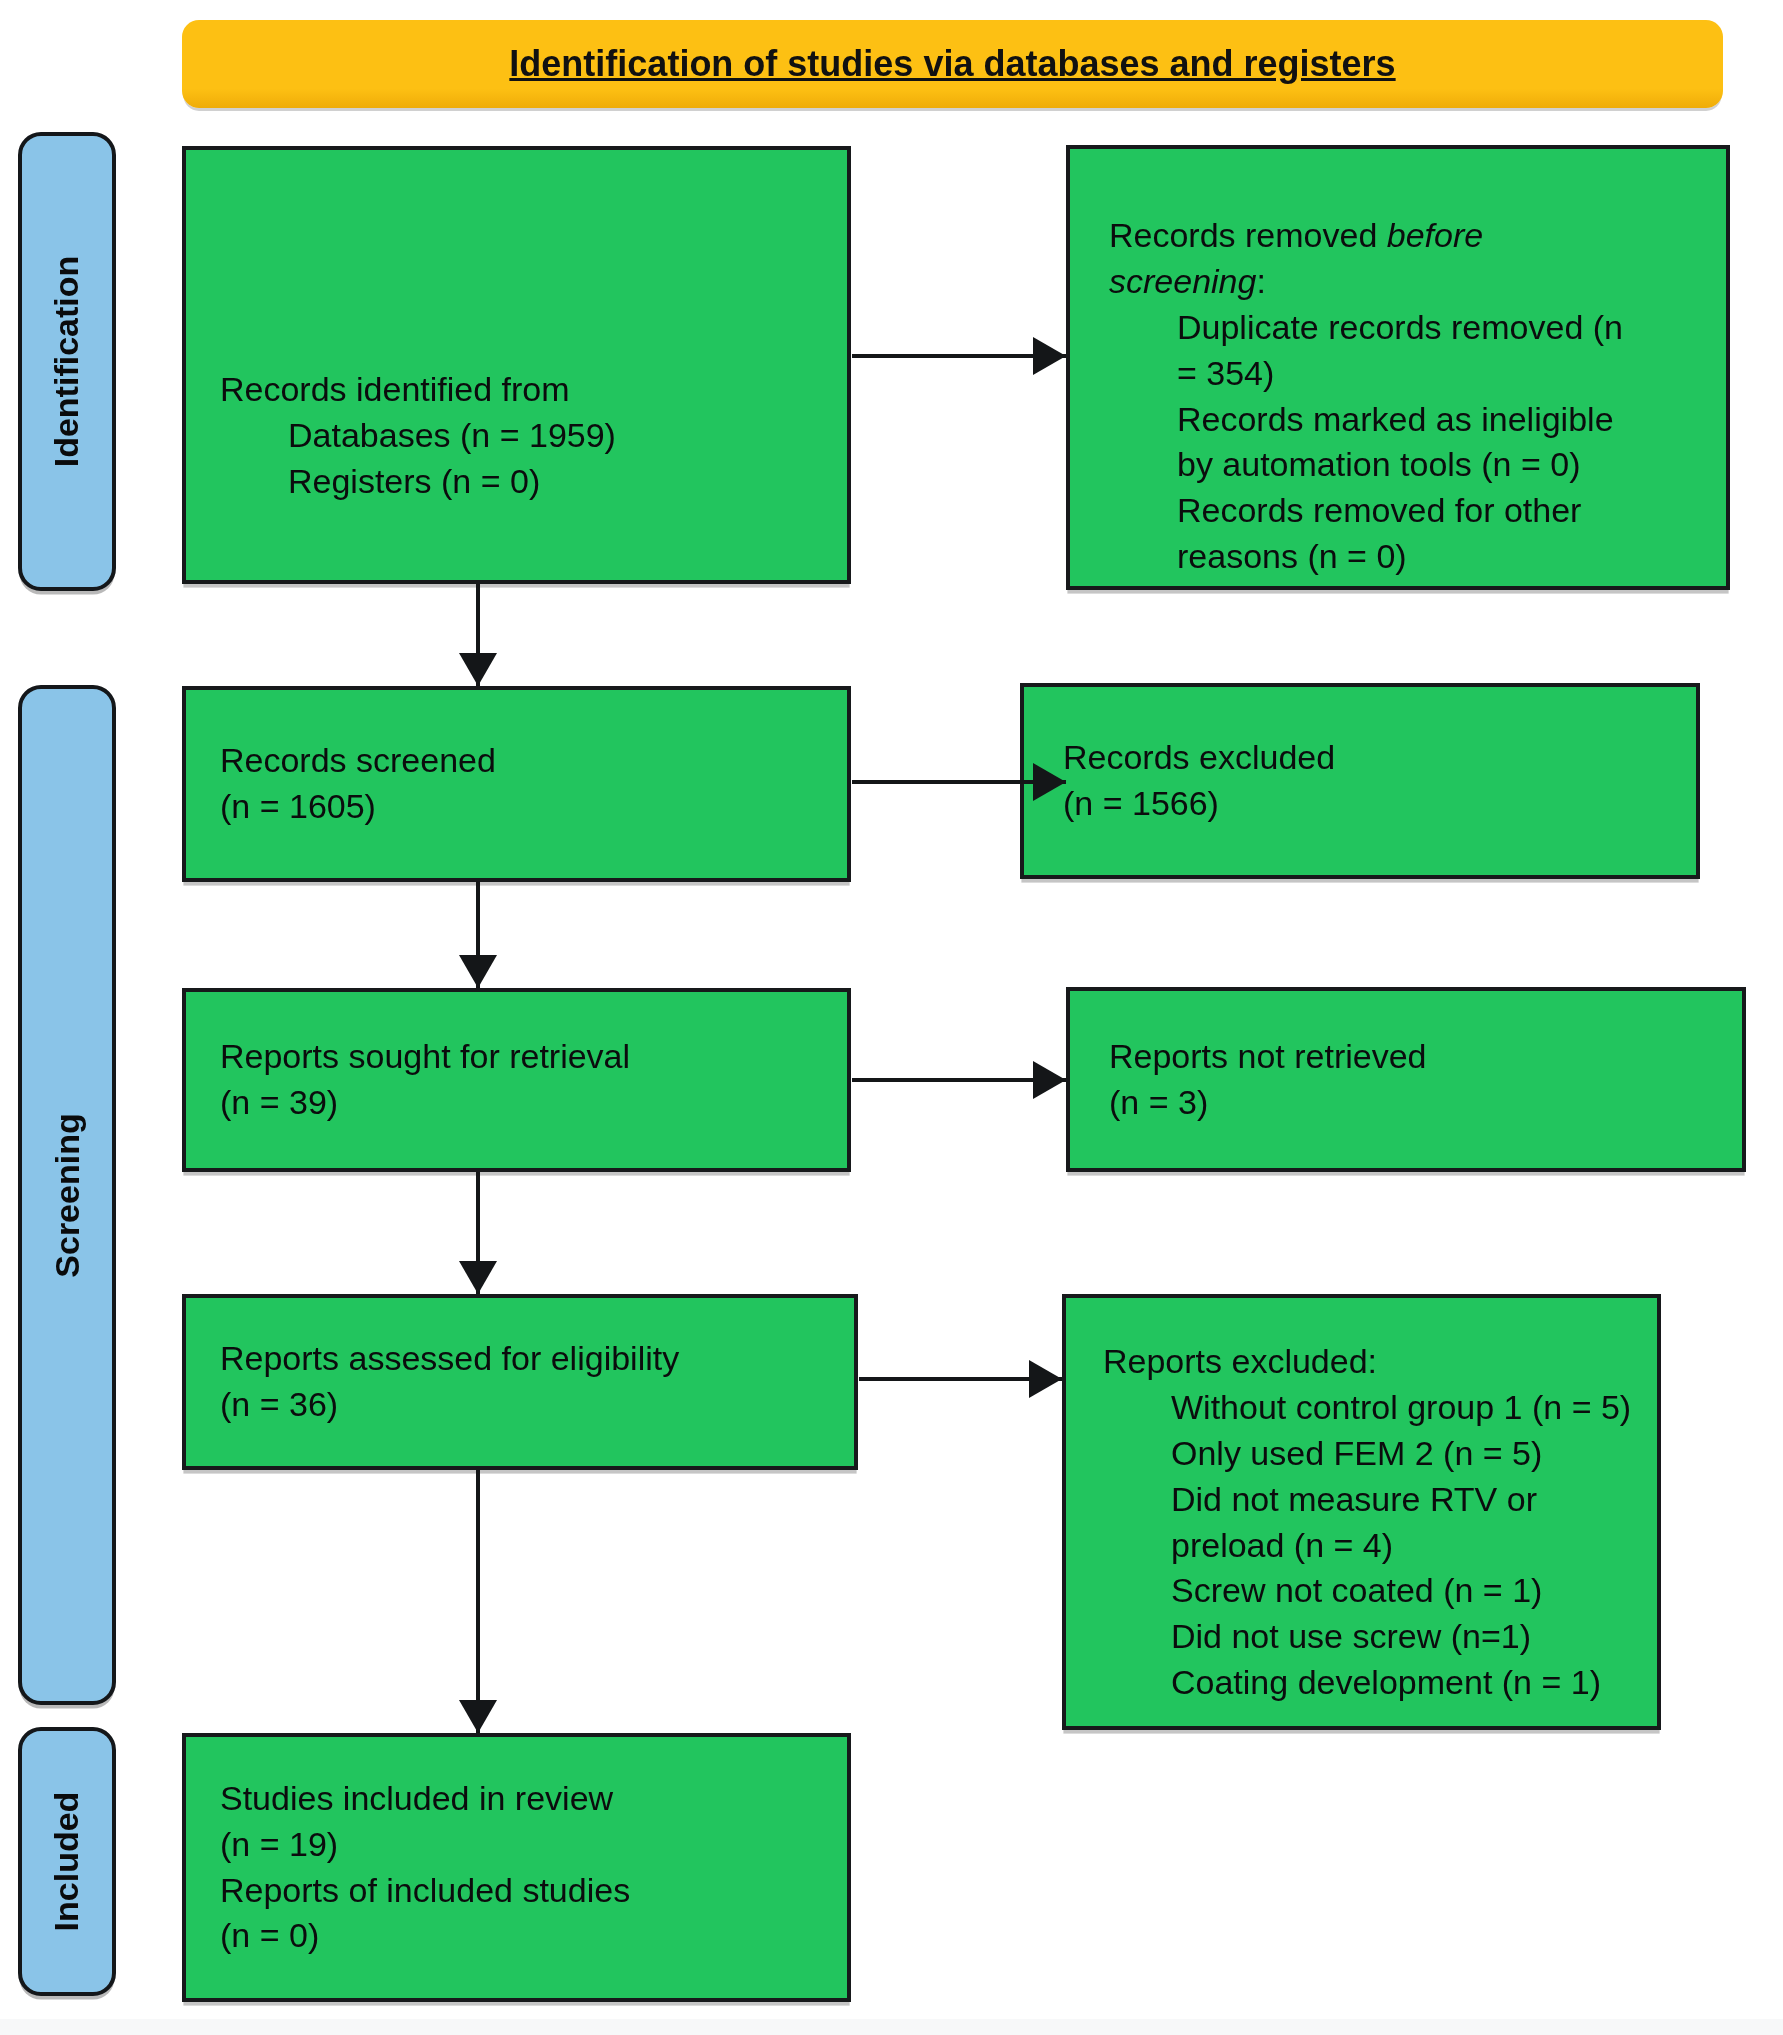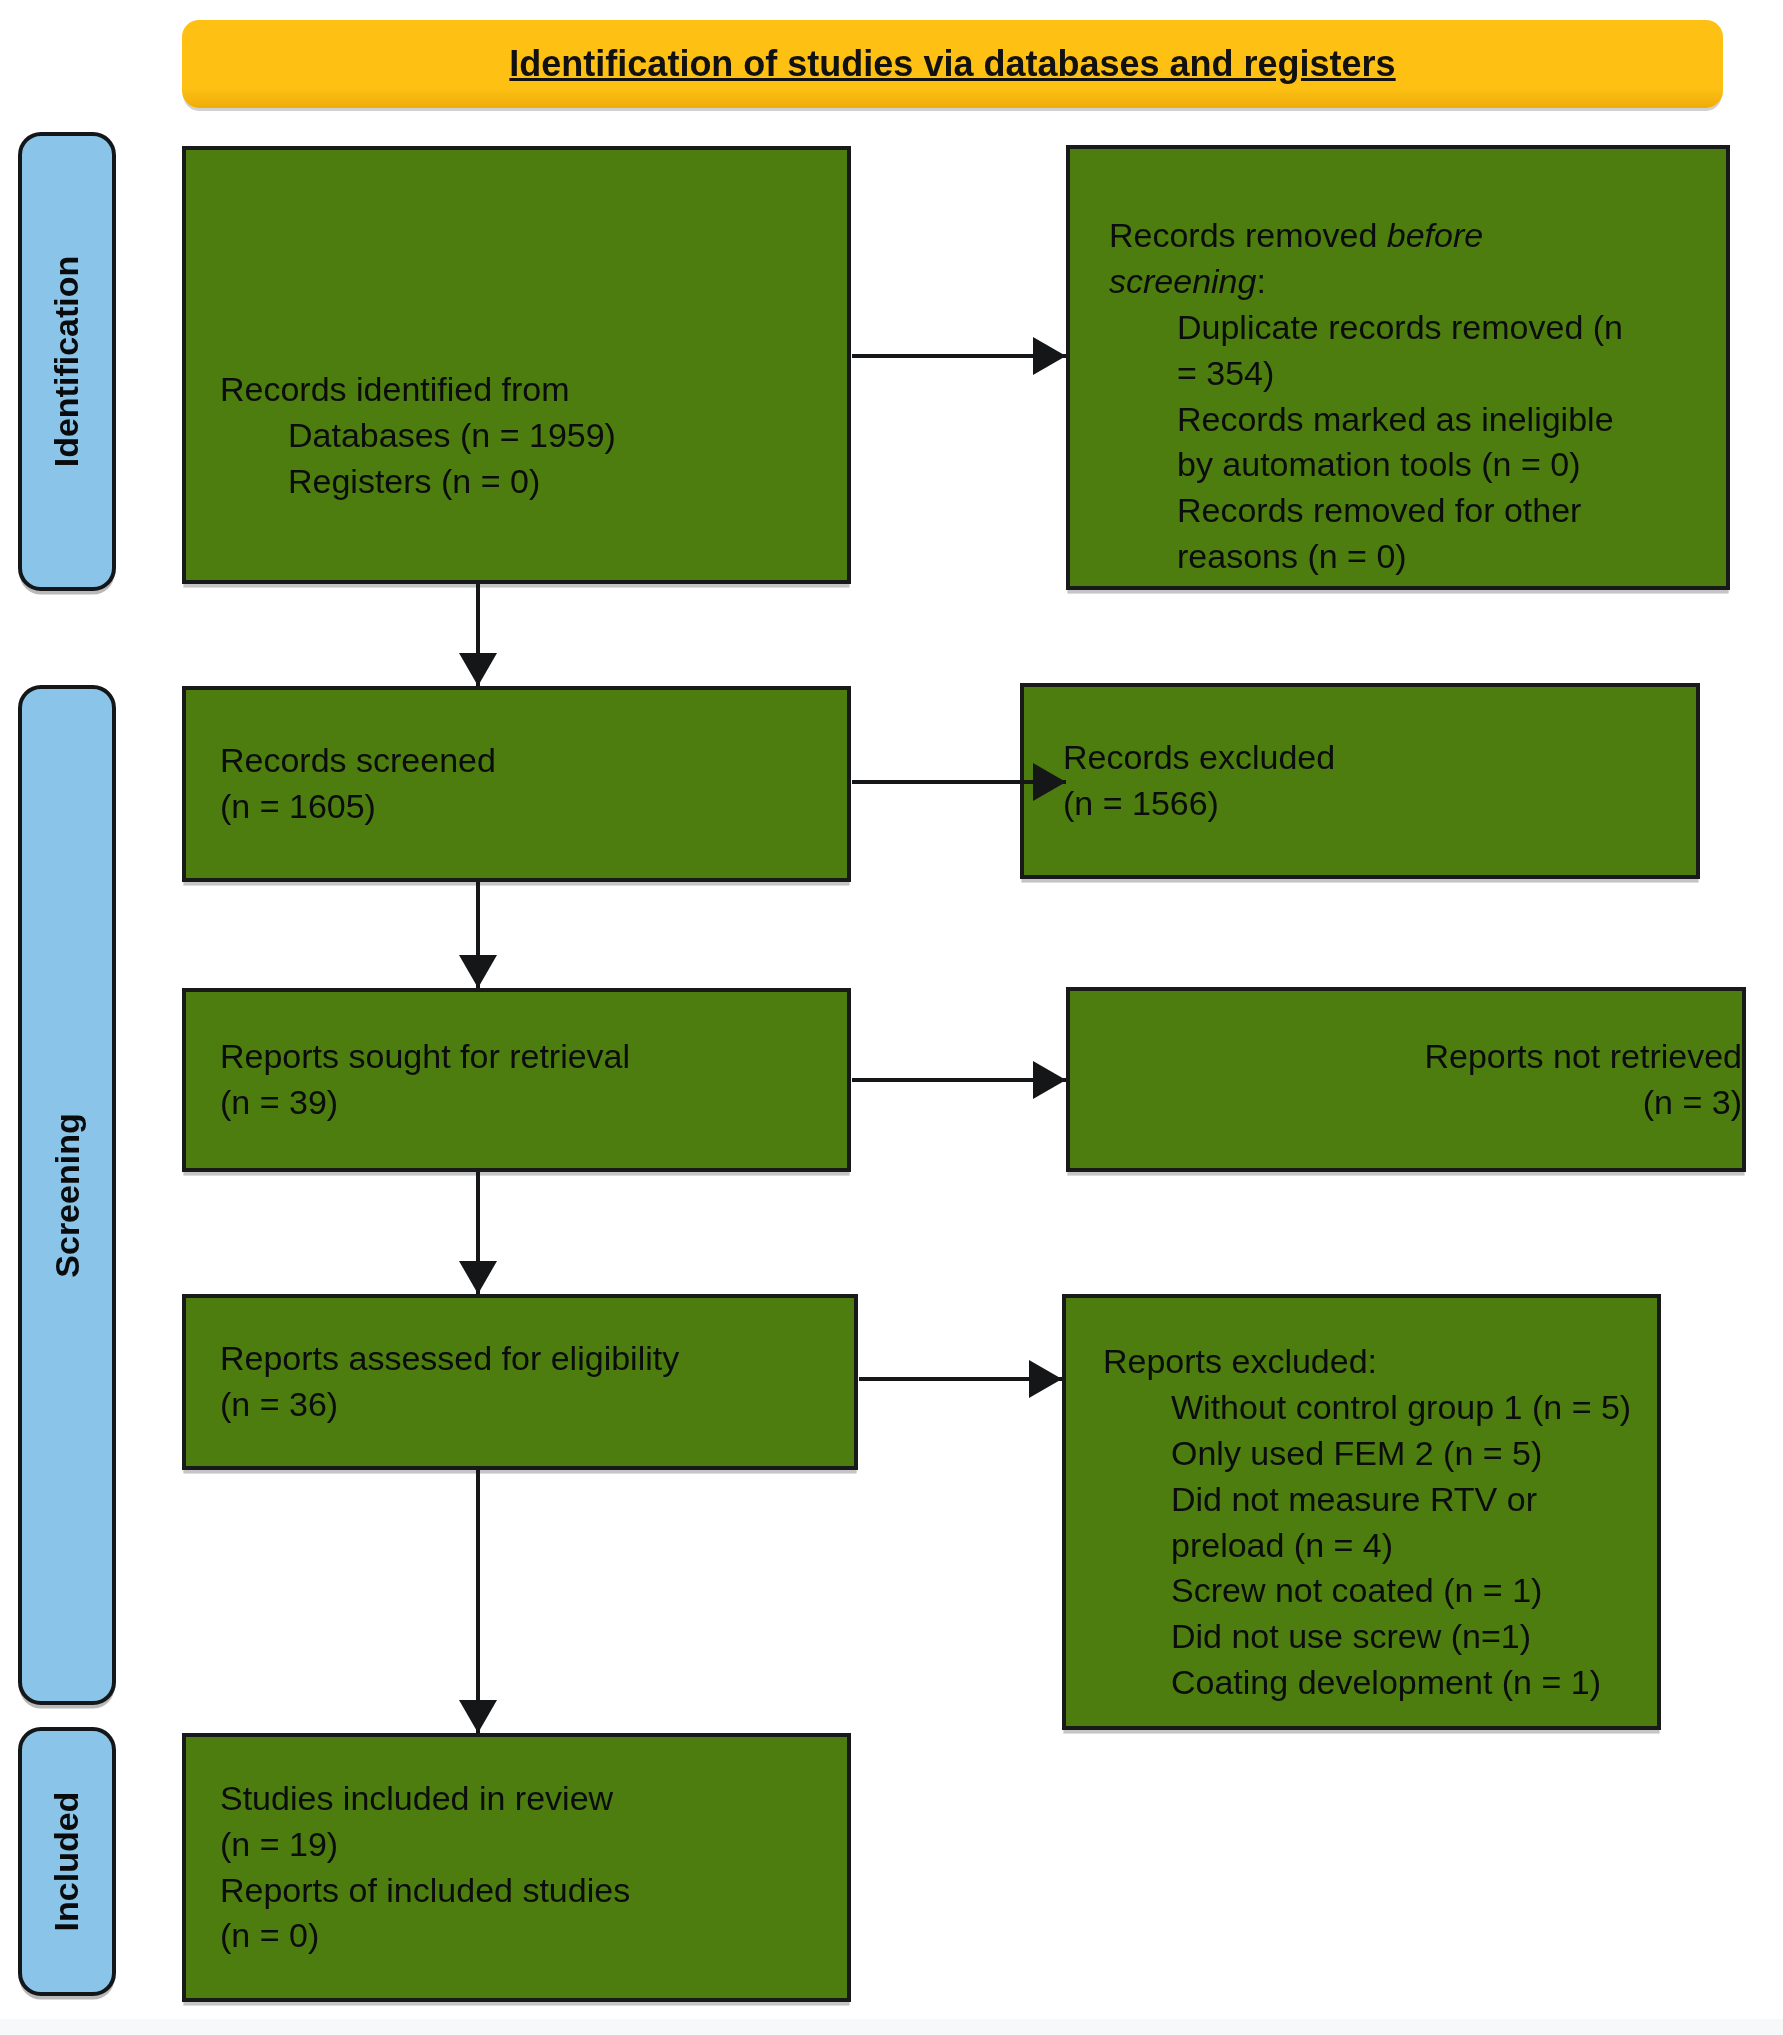--- a/index.html
+++ b/index.html
@@ -39,35 +39,35 @@
   .stage span{
     transform:rotate(-90deg);
     white-space:nowrap;
     font-size:34px;font-weight:bold;color:#0A0B0C;
   }
   #stage-identification{top:132px;height:459px;}
   #stage-screening{top:685px;height:1020px;}
   #stage-included{top:1727px;height:269px;}
   
   .box{
-    position:absolute;background:#4d7c0f;
+    position:absolute;background:#22c55e;
     border:4.3px solid var(--box-border);
     font-size:34px;line-height:1.35;color:var(--text-color);
     box-shadow:0 5px 0 -1.4px rgba(110,110,110,0.4);
   }
   .box .indent{padding-left:68px;}
   .center-v{display:flex;flex-direction:column;justify-content:center;}
   #box-identified{left:182px;top:146px;width:669px;height:438px;padding:217px 14.2px 0 34px;}
   #box-removed{left:1066px;top:145px;width:664px;height:445px;padding:64px 14.2px 0 39px;}
   #box-removed .heading{width:413px;}
   #box-removed .indent{width:463px;padding-left:0;margin-left:68px;}
   #box-screened{left:182px;top:686px;width:669px;height:196px;padding-left:34px;}
   #box-rec-excluded{left:1020px;top:683px;width:680px;height:196px;padding-left:39px;}
   #box-sought{left:182px;top:988px;width:669px;height:184px;padding-left:34px;}
-  #box-notretrieved{left:1066px;top:987px;width:680px;height:185px;padding-left:39px;text-align:right;}
+  #box-notretrieved{left:1066px;top:987px;width:680px;height:185px;padding-left:39px;}
   #box-assessed{left:182px;top:1294px;width:676px;height:176px;padding-left:34px;}
   #box-rep-excluded{left:1062px;top:1294px;width:599px;height:436px;padding:41px 14.2px 0 37px;}
   #box-rep-excluded .indent{width:477px;padding-left:0;margin-left:68px;}
   #box-included{left:182px;top:1733px;width:669px;height:269px;padding-left:34px;}
   
   .arrow-h{position:absolute;height:4.3px;background:var(--arrow-color);}
   .arrow-h::after{
     content:"";position:absolute;right:0;top:50%;transform:translateY(-50%);
     width:0;height:0;
     border-left:33px solid var(--arrow-color);

